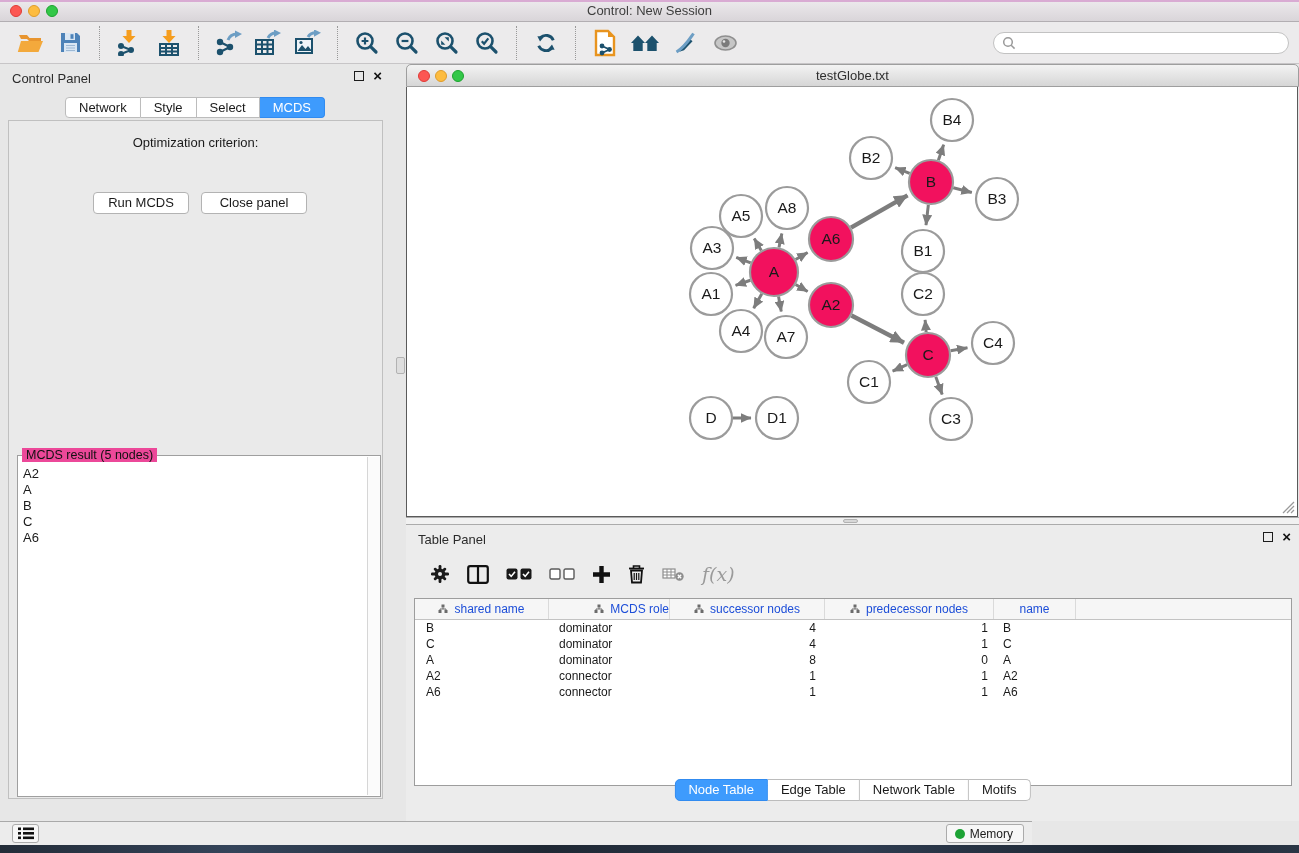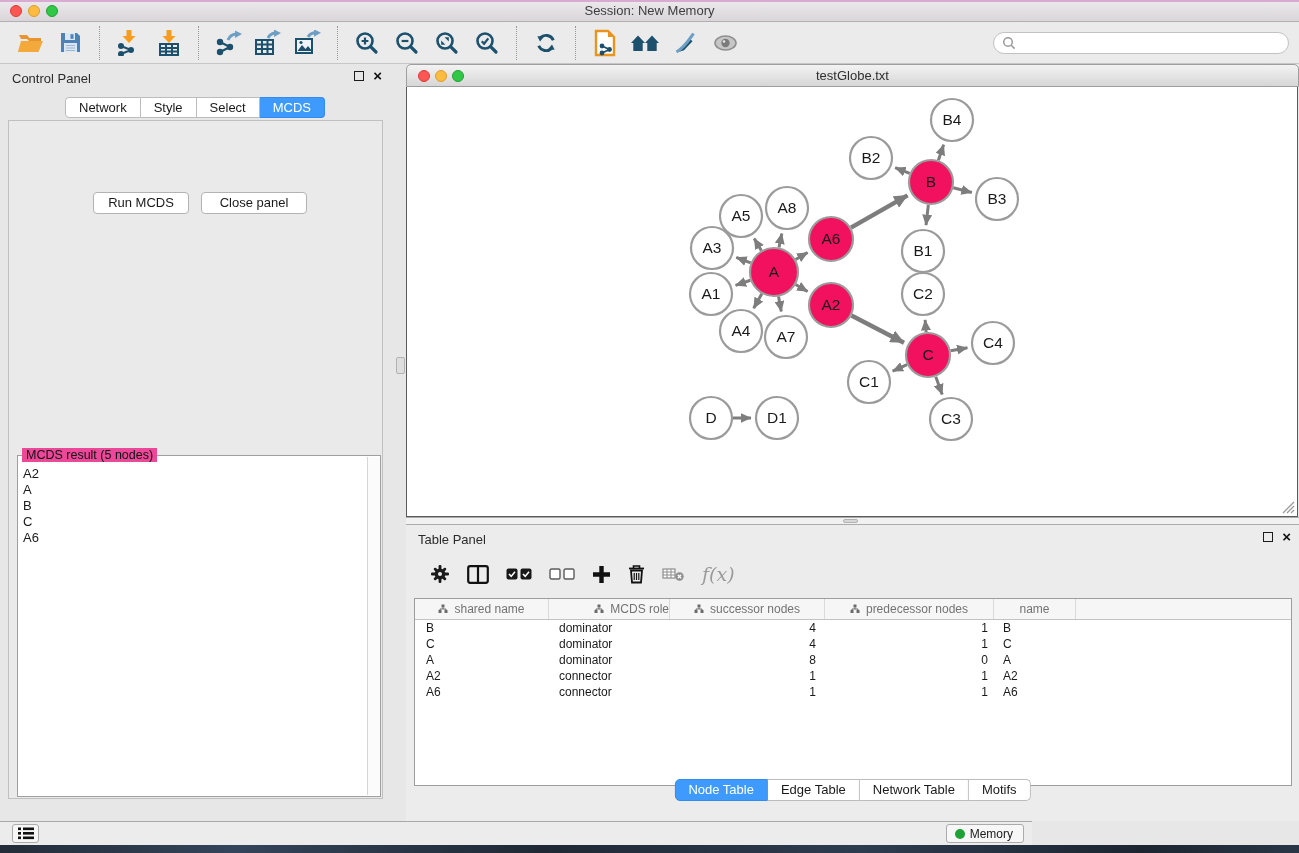--- a/index.html
+++ b/index.html
@@ -69,21 +69,21 @@
   .h-divider { position:absolute; left:406px; top:517px; width:893px; height:8px; background:#f1f1f1;
     border-top:1px solid #ababab; border-bottom:1px solid #ababab; }
   .h-handle { position:absolute; left:437px; top:1px; width:15px; height:4px; background:#d8d8d8; border:1px solid #b2b2b2; border-radius:2px; }
 
   
   .table-panel { position:absolute; left:406px; top:525px; width:893px; height:296px; background:#ececec; }
   .tp-toolbar { position:absolute; left:10px; top:27px; right:10px; height:44px; display:flex; align-items:center; gap:17px; padding-left:14px; }
   .tp-toolbar .ticon { display:flex; align-items:center; justify-content:center; }
   .fx-label { font-family:"DejaVu Serif", serif; font-style:italic; font-size:19px; color:#9a9a9a; }
   .tp-table { position:absolute; left:8px; top:73px; width:878px; height:188px; background:#fff; border:1px solid #9d9d9d; overflow:hidden; }
-  .t-header { display:flex; height:21px; background:#f6f6f6; border-bottom:1px solid #c3c3c3; font-size:12px; color:#737373; }
+  .t-header { display:flex; height:21px; background:#f6f6f6; border-bottom:1px solid #c3c3c3; font-size:12px; color:#1d4ed8; }
   .th { display:flex; align-items:center; justify-content:center; gap:6px; border-right:1px solid #dadada; }
   .t-row { display:flex; height:16px; font-size:12px; align-items:center; }
   .tc { white-space:nowrap; overflow:hidden; }
   .w0{width:134px;} .w1{width:121px;justify-content:flex-end;} .w2{width:155px;} .w3{width:169px;} .w4{width:82px;}
   .t-row .w0{padding-left:11px;} .t-row .w1{padding-left:10px;}
   .t-row .w2{text-align:right;padding-right:9px;} .t-row .w3{text-align:right;padding-right:6px;}
   .t-row .w4{padding-left:9px;}
   .tp-tabs { position:absolute; bottom:20px; left:50%; transform:translateX(-50%); display:flex; }
   .tp-tabs .seg-tab { height:22px; line-height:20px; font-size:13px; border-radius:0; }
   .tp-tabs .seg-tab:first-child { border-radius:5px 0 0 5px; }
@@ -99,21 +99,21 @@
   .desktop-strip { position:absolute; left:0; top:845px; width:1299px; height:8px;
     background:linear-gradient(90deg,#232c38,#34445a 18%,#1f2834 42%,#2e3c50 66%,#1c2530 88%,#2a3646); }
 </style>
 </head>
 <body>
 
 <div class="titlebar">
   <span class="tl red"></span>
   <span class="tl yellow"></span>
   <span class="tl green"></span>
-  <div class="title-text">Session: New Memory</div>
+  <div class="title-text">Control: New Session</div>
 </div>
 
 <div class="toolbar">
   <div class="tb-btn">
     <svg width="27" height="22" viewBox="0 0 27 22">
         <path d="M2 3 h8 l2.5 3 H24 v3 H12 l-2-2 H4 z" fill="#e8952f"></path>
         <path d="M4 9 h22 l-4.5 11 H0.8 z" fill="#f3a93c"></path>
       </svg>
   </div>
   <div class="tb-btn">
@@ -264,20 +264,21 @@
     <span class="float-box"></span>
     <span class="close-x">×</span>
   </div>
   <div class="cp-tabs">
     <div class="seg-tab">Network</div>
     <div class="seg-tab">Style</div>
     <div class="seg-tab">Select</div>
     <div class="seg-tab active">MCDS</div>
   </div>
   <div class="cp-content">
+    <div class="opt-label">Optimization criterion:</div>
     <div class="button btn-run">Run MCDS</div>
     <div class="button btn-close">Close panel</div>
     <div class="result-box">
       <div class="result-legend">MCDS result (5 nodes)</div>
       <div class="result-list">
         <div>A2</div>
         <div>A</div>
         <div>B</div>
         <div>C</div>
         <div>A6</div>

